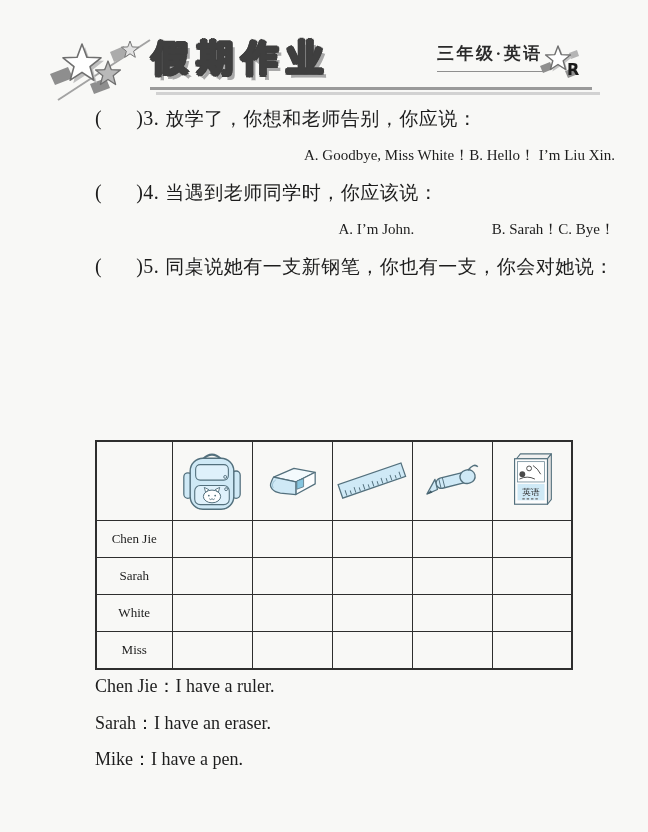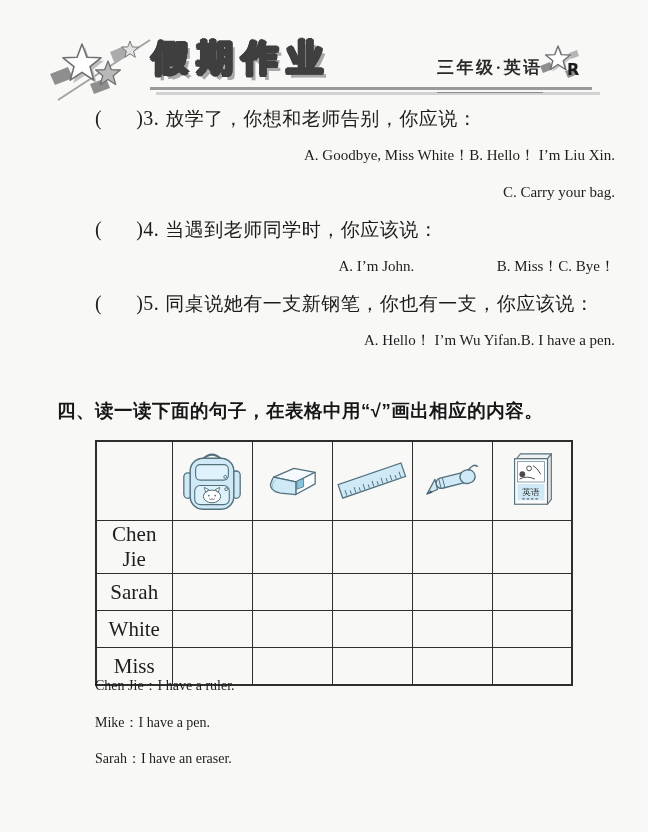--- a/index.html
+++ b/index.html
@@ -20,23 +20,23 @@
     color:#ffffff;
     -webkit-text-stroke:2px #3f3f3f;
     text-shadow:
       2px 0 #3f3f3f,-2px 0 #3f3f3f,0 2px #3f3f3f,0 -2px #3f3f3f,
       1.5px 1.5px #3f3f3f,-1.5px 1.5px #3f3f3f,1.5px -1.5px #3f3f3f,-1.5px -1.5px #3f3f3f,
       4px 5px 0 #a8a8a8;
   }
   .hdr-rule-dark{position:absolute;left:150px;top:87px;width:442px;height:3px;background:#9a9a9a;}
   .hdr-rule-light{position:absolute;left:156px;top:92px;width:444px;height:3px;background:#d2d2d2;}
   .hdr-grade{
-    position:absolute;left:437px;top:56px;
+    position:absolute;left:437px;top:42px;
     font-size:17px;font-weight:bold;letter-spacing:2.5px;
-    padding-bottom:13px;border-bottom:1.5px solid #8f8f8f;color:#2a2a2a;
+    padding-bottom:6px;border-bottom:1.5px solid #8f8f8f;color:#2a2a2a;
   }
   .hdr-right-decor{position:absolute;left:538px;top:44px;}
   .hdr-edition{
     position:absolute;left:567px;top:60px;
     font-family:"DejaVu Sans","Liberation Sans",sans-serif;
     font-weight:bold;font-size:16px;color:#1a1a1a;
   }
   
   .qa{position:absolute;left:95px;top:100px;width:520px;}
   .qline{line-height:37px;white-space:nowrap;font-size:19px;letter-spacing:0.5px;}
@@ -55,23 +55,23 @@
   }
   table.check-table{
     position:absolute;left:95px;top:440px;
     border-collapse:collapse;table-layout:fixed;
     border:2px solid #2e2e2e;
   }
   table.check-table td{
     border:1px solid #2e2e2e;text-align:center;vertical-align:middle;padding:1px;
   }
   tr.icon-row td{height:76px;}
-  tr.name-row td{height:34px;font-size:21px;}
+  tr.name-row td{height:34px;font-size:13px;}
   .sentences{position:absolute;left:95px;top:668px;}
-  .sentences p{margin:0;line-height:36.5px;font-size:14px;white-space:nowrap;}
+  .sentences p{margin:0;line-height:36.5px;font-size:18px;white-space:nowrap;}
   .icn{display:block;margin:0 auto;}
 </style>
 </head>
 <body>
 
 <div class="page">
 
   <svg class="hdr-left-decor" width="115" height="72" viewBox="0 0 115 72">
     <line x1="14" y1="68" x2="106" y2="8" stroke="#a3a3a3" stroke-width="2"></line>
     <polygon points="6,42 24,35 29,46 11,53" fill="#8e8e8e"></polygon>
@@ -100,41 +100,34 @@
   <div class="hdr-edition">R</div>
 
   <div class="qa">
 
     <div class="qline">
       <span class="paren">(</span><span class="paren-gap"></span><span class="paren">)3.</span><span class="q-prompt">放学了，你想和老师告别，你应说：</span>
     </div>
     <div class="optline">
       <span class="ow213">A. Goodbye, Miss White！</span><span>B. Hello！ I’m Liu Xin.</span>
     </div>
-    <div class="optline">
-      <span>C. Carry your bag.</span>
-    </div>
 
     <div class="qline">
       <span class="paren">(</span><span class="paren-gap"></span><span class="paren">)4.</span><span class="q-prompt">当遇到老师同学时，你应该说：</span>
     </div>
     <div class="optline">
-      <span class="ow176">A. I’m John.</span><span class="ow144">B. Miss！</span><span>C. Bye！</span>
+      <span class="ow176">A. I’m John.</span><span class="ow144">B. Sarah！</span><span>C. Bye！</span>
     </div>
 
     <div class="qline">
-      <span class="paren">(</span><span class="paren-gap"></span><span class="paren">)5.</span><span class="q-prompt">同桌说她有一支新钢笔，你也有一支，你应该说：</span>
-    </div>
-    <div class="optline">
-      <span class="ow213">A. Hello！ I’m Wu Yifan.</span><span>B. I have a pen.</span>
+      <span class="paren">(</span><span class="paren-gap"></span><span class="paren">)5.</span><span class="q-prompt">同桌说她有一支新钢笔，你也有一支，你会对她说：</span>
     </div>
 
   </div>
 
-  <h2 class="sec-heading">四、读一读下面的句子，在表格中用“√”画出相应的内容。</h2>
 
   <table class="check-table">
     <colgroup>
       <col style="width:76px">
         <col style="width:80px">
         <col style="width:80px">
       <col style="width:80px">
         <col style="width:80px">
         <col style="width:80px">
     </colgroup>
@@ -240,17 +233,17 @@
         <td></td>
         <td></td>
         <td></td>
         <td></td>
       </tr>
     </tbody>
   </table>
 
   <div class="sentences">
     <p>Chen Jie：I have a ruler.</p>
+    <p>Sarah：I have an eraser.</p>
     <p>Mike：I have a pen.</p>
-    <p>Sarah：I have an eraser.</p>
   </div>
 
 </div>
 
 </body></html>

